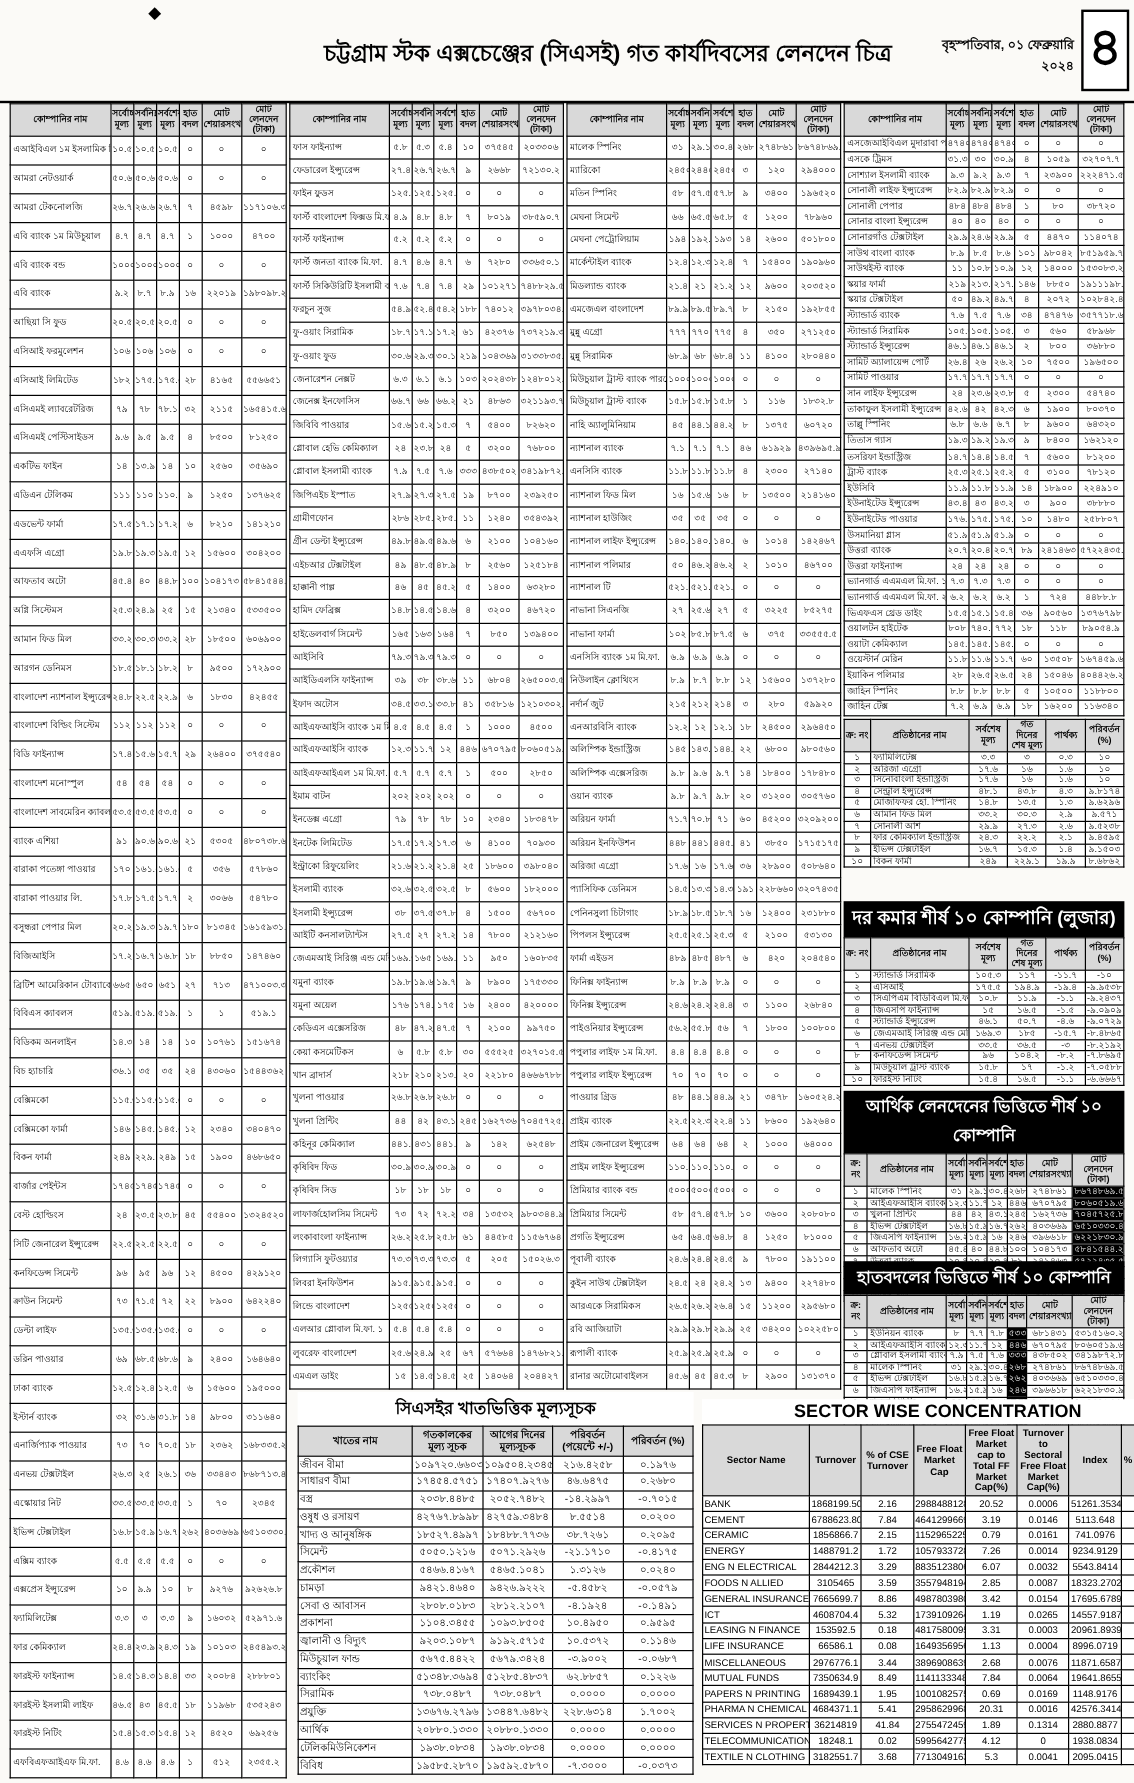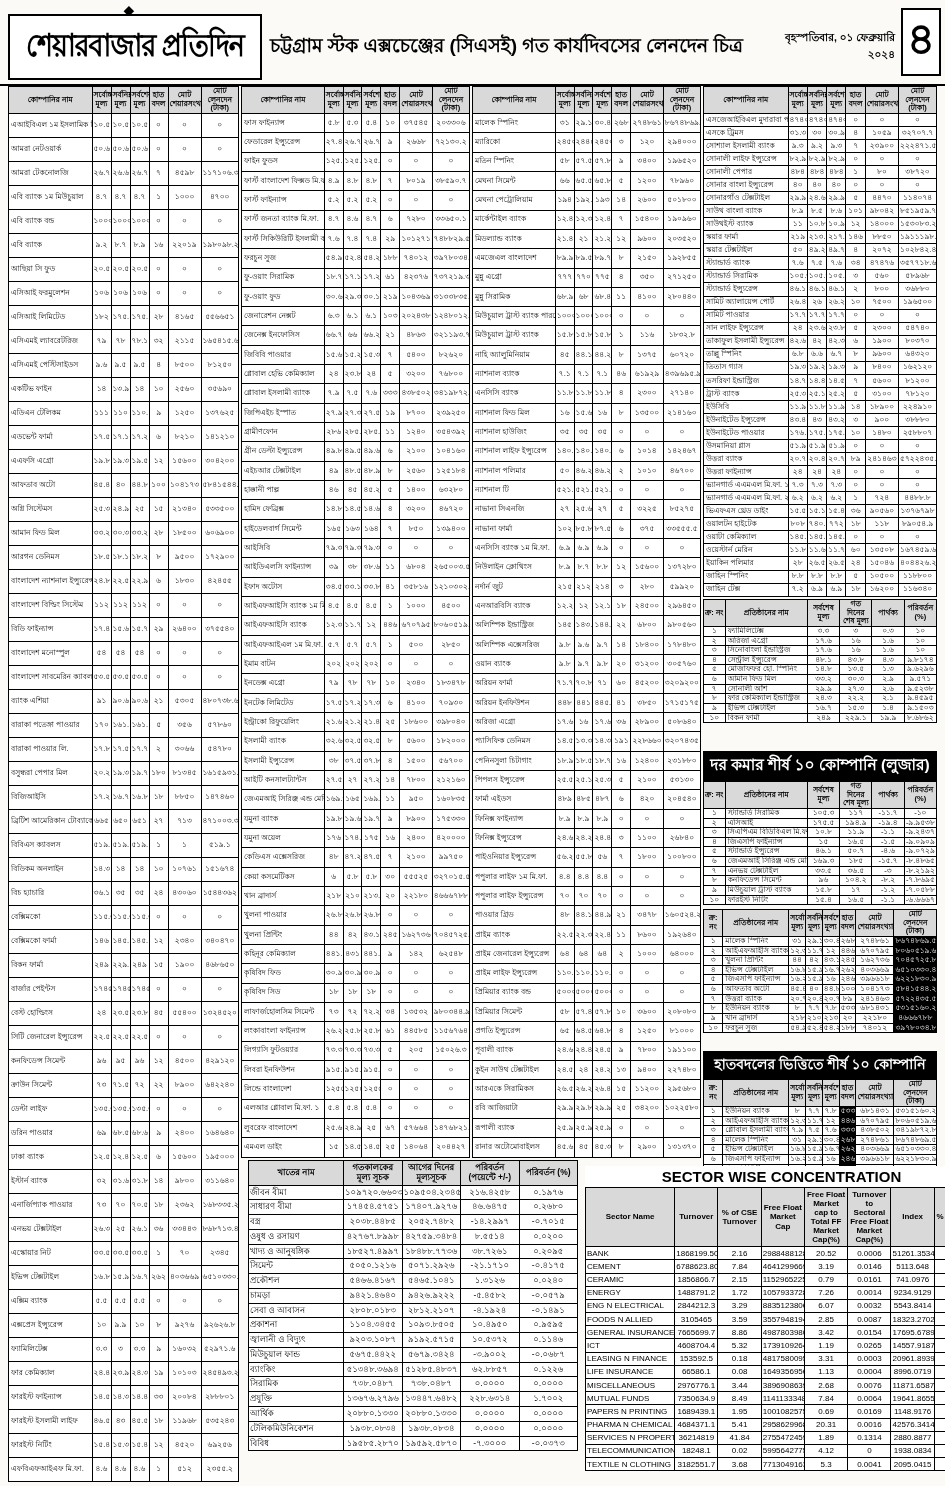--- a/index.html
+++ b/index.html
@@ -56,23 +56,20 @@
   #sectorindex td,#sectorindex th{font-size:8.5px;padding:2px 1px;}
   #sectorwise td,#sectorwise th{font-size:8px;padding:1.5px 1px;font-family:"Liberation Sans",sans-serif;}
   #sectorwise th:nth-child(1){width:22%;}
   #sectorwise td:nth-child(1){text-align:left;}
 </style>
 </head>
 <body>
 
 <div class="abs" id="masthead">
   <div class="abs" id="kite">◆</div>
-  <div class="abs" id="logo">
-    <span class="big">শেয়ারবাজার প্রতিদিন</span>
-  </div>
   <div class="abs" id="main-title">চট্টগ্রাম স্টক এক্সচেঞ্জের  (সিএসই) গত কার্যদিবসের লেনদেন চিত্র</div>
   <div class="abs" id="date-line">বৃহস্পতিবার, ০১ ফেব্রুয়ারি ২০২৪</div>
   <div class="abs" id="page-box">৪</div>
 </div>
 
 <div class="abs fill" id="col1">
   <table class="listing">
       <thead>
         <tr>
           <th>কোম্পানির নাম</th>
@@ -2147,20 +2144,21 @@
           <td>১৫.৪</td>
           <td>১৬.৫</td>
           <td>-১.১</td>
           <td>-৬.৬৬৬৭</td>
         </tr>
       </tbody>
     </table>
 </div>
 
 <div class="abs" id="topvalue">
+  <div class="titlebar small">আর্থিক লেনদেনের ভিত্তিতে শীর্ষ ১০ কোম্পানি</div>
   <table class="rank8">
       <thead>
         <tr>
           <th>ক্র: নং</th>
           <th>প্রতিষ্ঠানের নাম</th>
           <th>সর্বোচ্চ মূল্য</th>
           <th>সর্বনিম্ন মূল্য</th>
           <th>সর্বশেষ মূল্য</th>
           <th>হাত বদল</th>
           <th>মোট শেয়ারসংখ্যা</th>
@@ -2386,20 +2384,21 @@
           <td>১৯.৭</td>
           <td class="dark">১৮০</td>
           <td>৮১৩৪৫</td>
           <td>১৬১৫৯৩১.৮</td>
         </tr>
       </tbody>
     </table>
 </div>
 
 <div class="abs" id="sectorindex">
+  <div class="titlebar" style="background:#fff;color:#000;font-size:14px;">সিএসইর খাতভিত্তিক মূল্যসূচক</div>
   <table>
       <thead>
         <tr>
           <th>খাতের নাম</th>
           <th>গতকালকের মূল্য সূচক</th>
           <th>আগের দিনের মূল্যসূচক</th>
           <th>পরিবর্তন (পয়েন্টে +/-)</th>
           <th>পরিবর্তন (%)</th>
         </tr>
       </thead>

